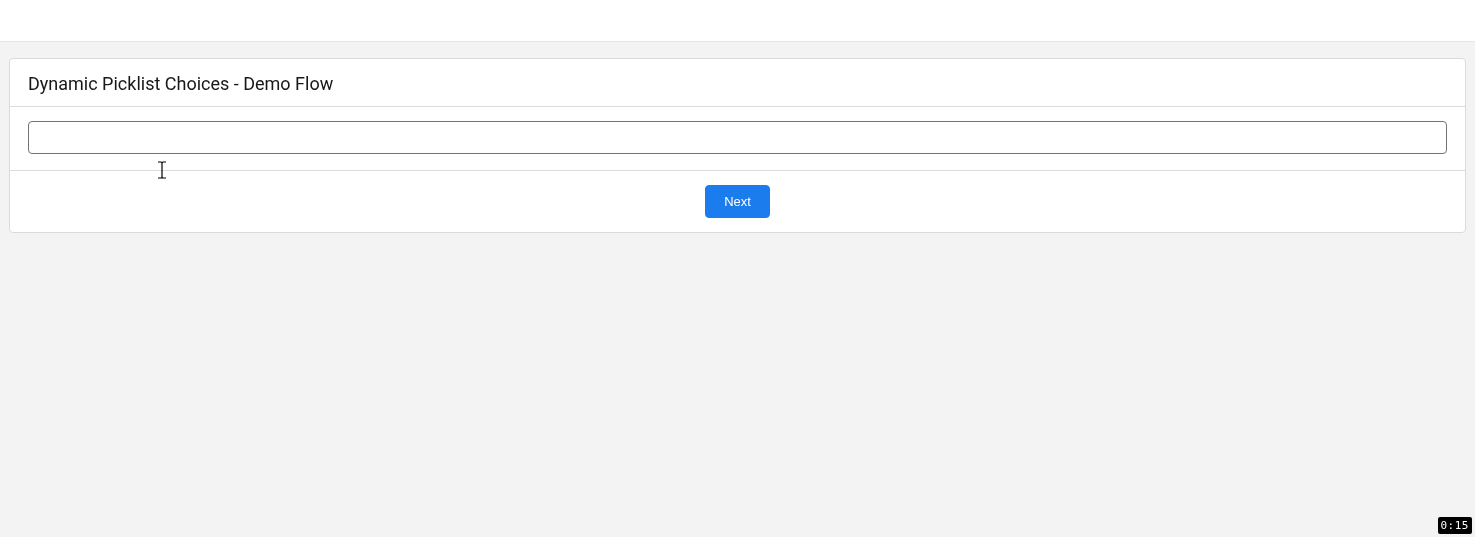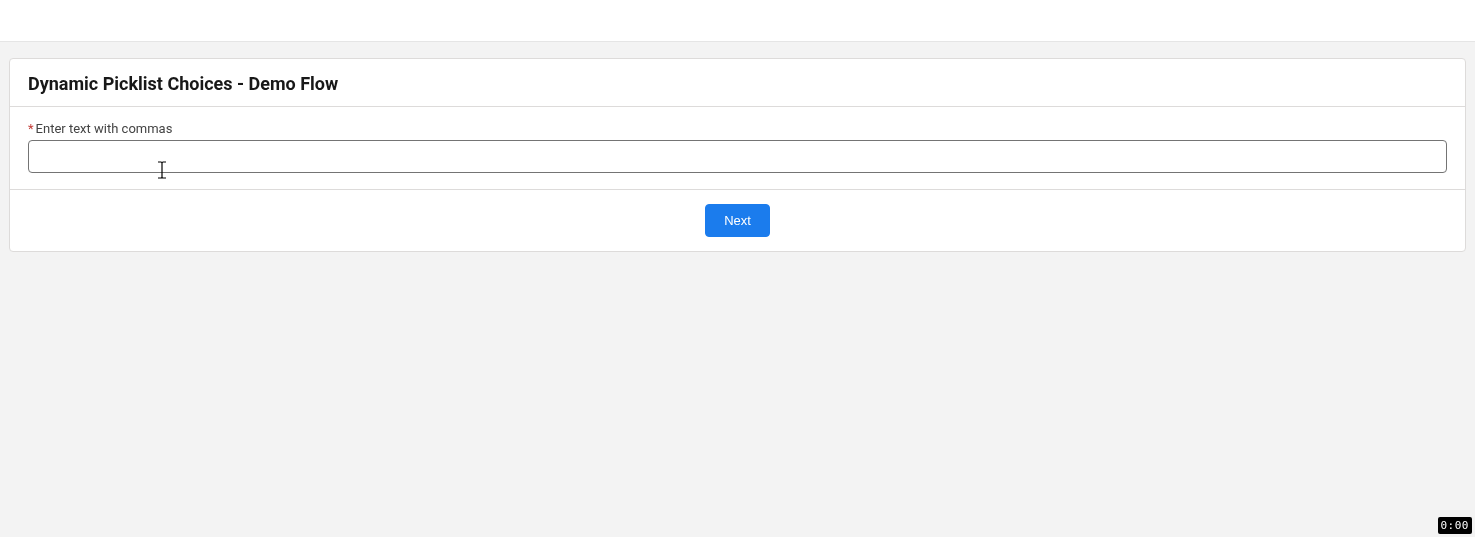--- a/index.html
+++ b/index.html
@@ -31,21 +31,21 @@
       background: #ffffff;
       border: 1px solid #dddbda;
       border-radius: 4px;
     }
     .card-header {
       padding: 14px 18px 12px 18px;
       border-bottom: 1px solid #dddbda;
     }
     .card-title {
       font-size: 18px;
-      font-weight: 700;
+      font-weight: 400;
       color: #181818;
     }
     .card-body {
       padding: 14px 18px 16px 18px;
       border-bottom: 1px solid #dddbda;
     }
     .field-label {
       font-size: 13px;
       color: #444444;
       margin-bottom: 4px;
@@ -105,28 +105,25 @@
 <body>
 
 <div class="topbar"></div>
 
 <div class="page-bg">
   <div class="card">
     <div class="card-header">
       <h1 class="card-title">Dynamic Picklist Choices - Demo Flow</h1>
     </div>
     <div class="card-body">
-      <label class="field-label">
-        <span class="req">*</span><span>Enter text with commas</span>
-      </label>
       <input type="text" class="text-input" value="" style="">
     </div>
     <div class="card-footer">
       <button class="btn-primary">Next</button>
     </div>
   </div>
 </div>
 
 <svg class="cursor-caret" viewBox="0 0 14 18">
   <path d="M3 1 L6 1 Q7 1 7 2 L7 16 Q7 17 6 17 L3 17 M11 1 L8 1 Q7 1 7 2 M11 17 L8 17 Q7 17 7 16" stroke="#000" stroke-width="1.2" fill="none"></path>
 </svg>
 
-<div class="time-badge">0:00</div>
+<div class="time-badge">0:15</div>
 
 </body></html>

